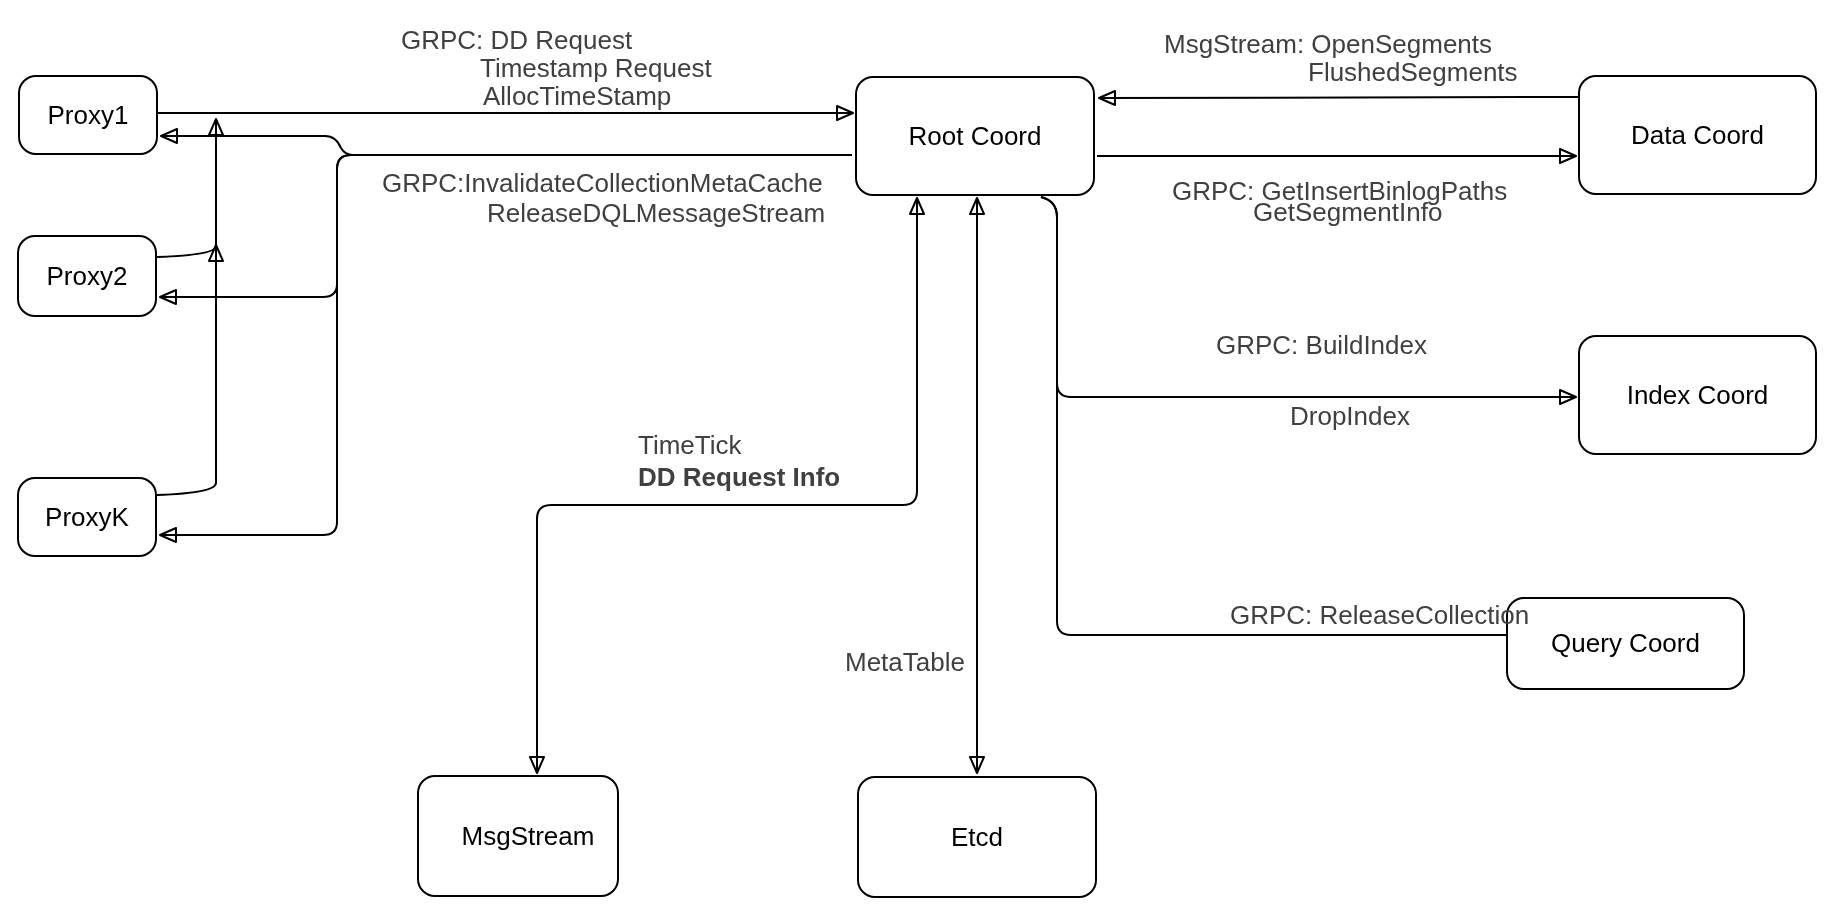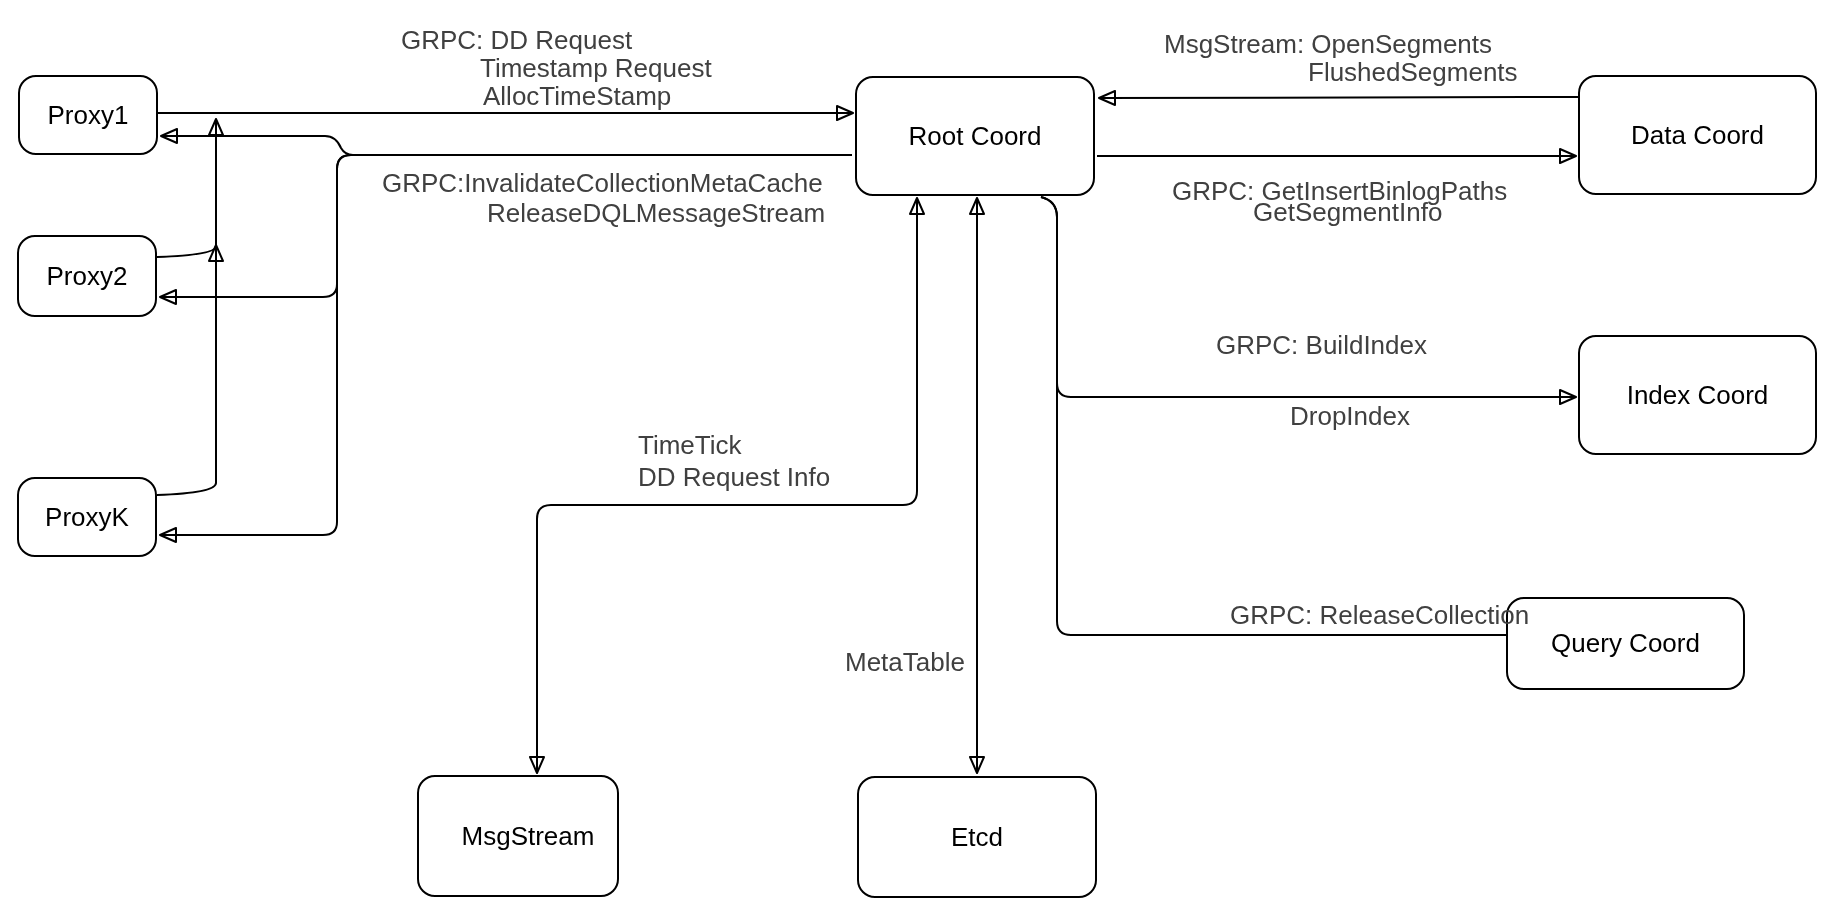--- a/index.html
+++ b/index.html
@@ -111,17 +111,17 @@
 
   <div class="edge-label" style="left:1172px; top:178px;text-align:right;">GRPC: GetInsertBinlogPaths</div>
   <div class="edge-label" style="left:1253px; top:199px;">GetSegmentInfo</div>
 
   <div class="edge-label" style="left:1216px; top:332px;">GRPC: BuildIndex</div>
   <div class="edge-label" style="left:1290px; top:359px;margin-top:44px;">DropIndex</div>
 
   <div class="edge-label" style="left:1210px; top:602px;margin-left:20px;">GRPC: ReleaseCollection</div>
 
   <div class="edge-label" style="left:638px; top:432px;">TimeTick</div>
-  <div class="edge-label" style="left:638px; top:464px;">DD Request Info</div>
+  <div class="edge-label" style="left:638px; top:464px;font-weight:bold;">DD Request Info</div>
 
   <div class="edge-label" style="left:845px; top:649px;">MetaTable</div>
 
 </div>
 
 </body></html>

